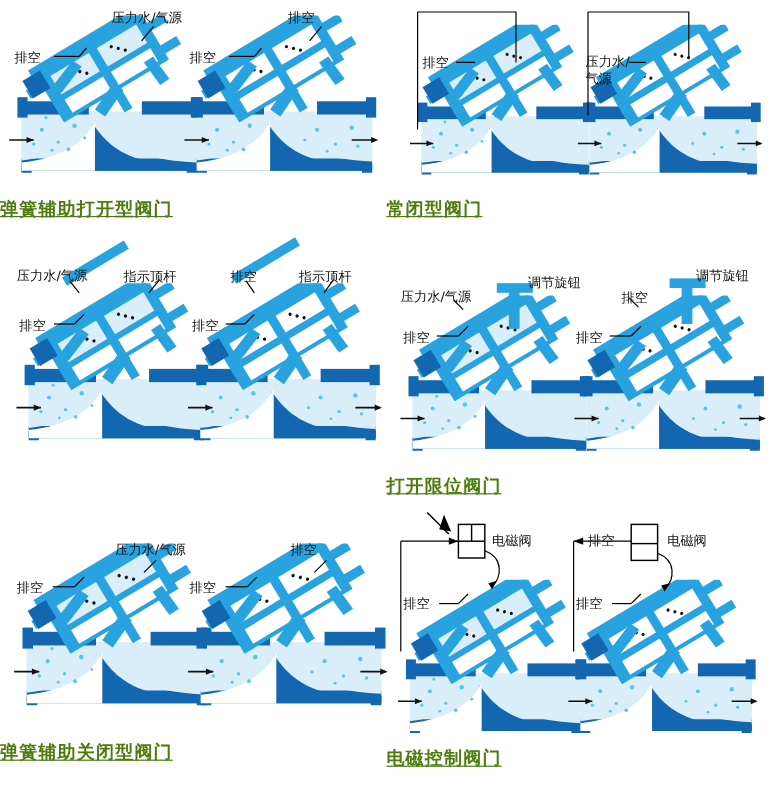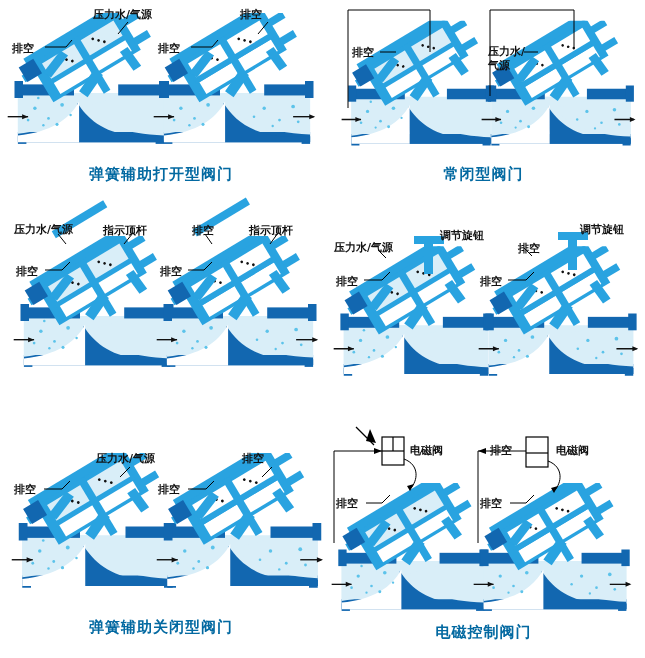--- a/index.html
+++ b/index.html
@@ -1,22 +1,22 @@
 <!DOCTYPE html>
 <html><head>
 <meta charset="utf-8">
 <style>
   html,body{margin:0;padding:0;background:#ffffff;}
   body{width:645px;height:658px;position:relative;overflow:hidden;
        font-family:"DejaVu Sans","Liberation Sans",sans-serif;}
   .panel{position:absolute;}
   .valve{position:absolute;}
-  .caption{position:absolute;white-space:nowrap;font-size:15px;font-weight:700;color:#0369a1;
-           letter-spacing:1px;text-align:center;}
-  .lbl{position:absolute;white-space:nowrap;font-size:11px;font-weight:700;color:#111;}
+  .caption{position:absolute;white-space:nowrap;font-size:15px;font-weight:700;color:#4d7c0f;
+           letter-spacing:1px;text-decoration:underline;}
+  .lbl{position:absolute;white-space:nowrap;font-size:11px;font-weight:400;color:#111;}
   svg{display:block;overflow:visible;}
 </style>
 </head>
 <body>
 
 <svg width="0" height="0" style="position:absolute" aria-hidden="true">
   <defs>
 
     <symbol id="valve-open" viewBox="0 0 200 160">
 
@@ -248,20 +248,21 @@
     <line x1="204" y1="80" x2="212" y2="72" stroke="#000" stroke-width="1"></line>
     <line x1="56" y1="50" x2="64" y2="58" stroke="#000" stroke-width="1"></line>
     <line x1="202" y1="48" x2="210" y2="56" stroke="#000" stroke-width="1"></line>
   </svg>
   <span class="lbl" style="left:12px;top:40px;">压力水/气源</span>
   <span class="lbl" style="left:118px;top:28px;">调节旋钮</span>
   <span class="lbl" style="left:14px;top:74px;">排空</span>
   <span class="lbl" style="left:196px;top:41px;">排空</span>
   <span class="lbl" style="left:258px;top:22px;">调节旋钮</span>
   <span class="lbl" style="left:158px;top:74px;">排空</span>
+  <span class="caption" style="left:0;top:196px;width:323px;">打开限位阀门</span>
 </div>
 
 <div class="panel" style="left:0;top:425px;width:322px;height:233px;">
   <svg class="valve" style="left:10px;top:22px;" width="175" height="152" viewBox="0 0 200 160">
     <use href="#valve-open"></use>
   </svg>
   <svg class="valve" style="left:155px;top:22px;" width="175" height="152" viewBox="0 0 200 160">
     <use href="#valve-flow"></use>
   </svg>
   <svg style="position:absolute;left:0;top:0;" width="322" height="233">

